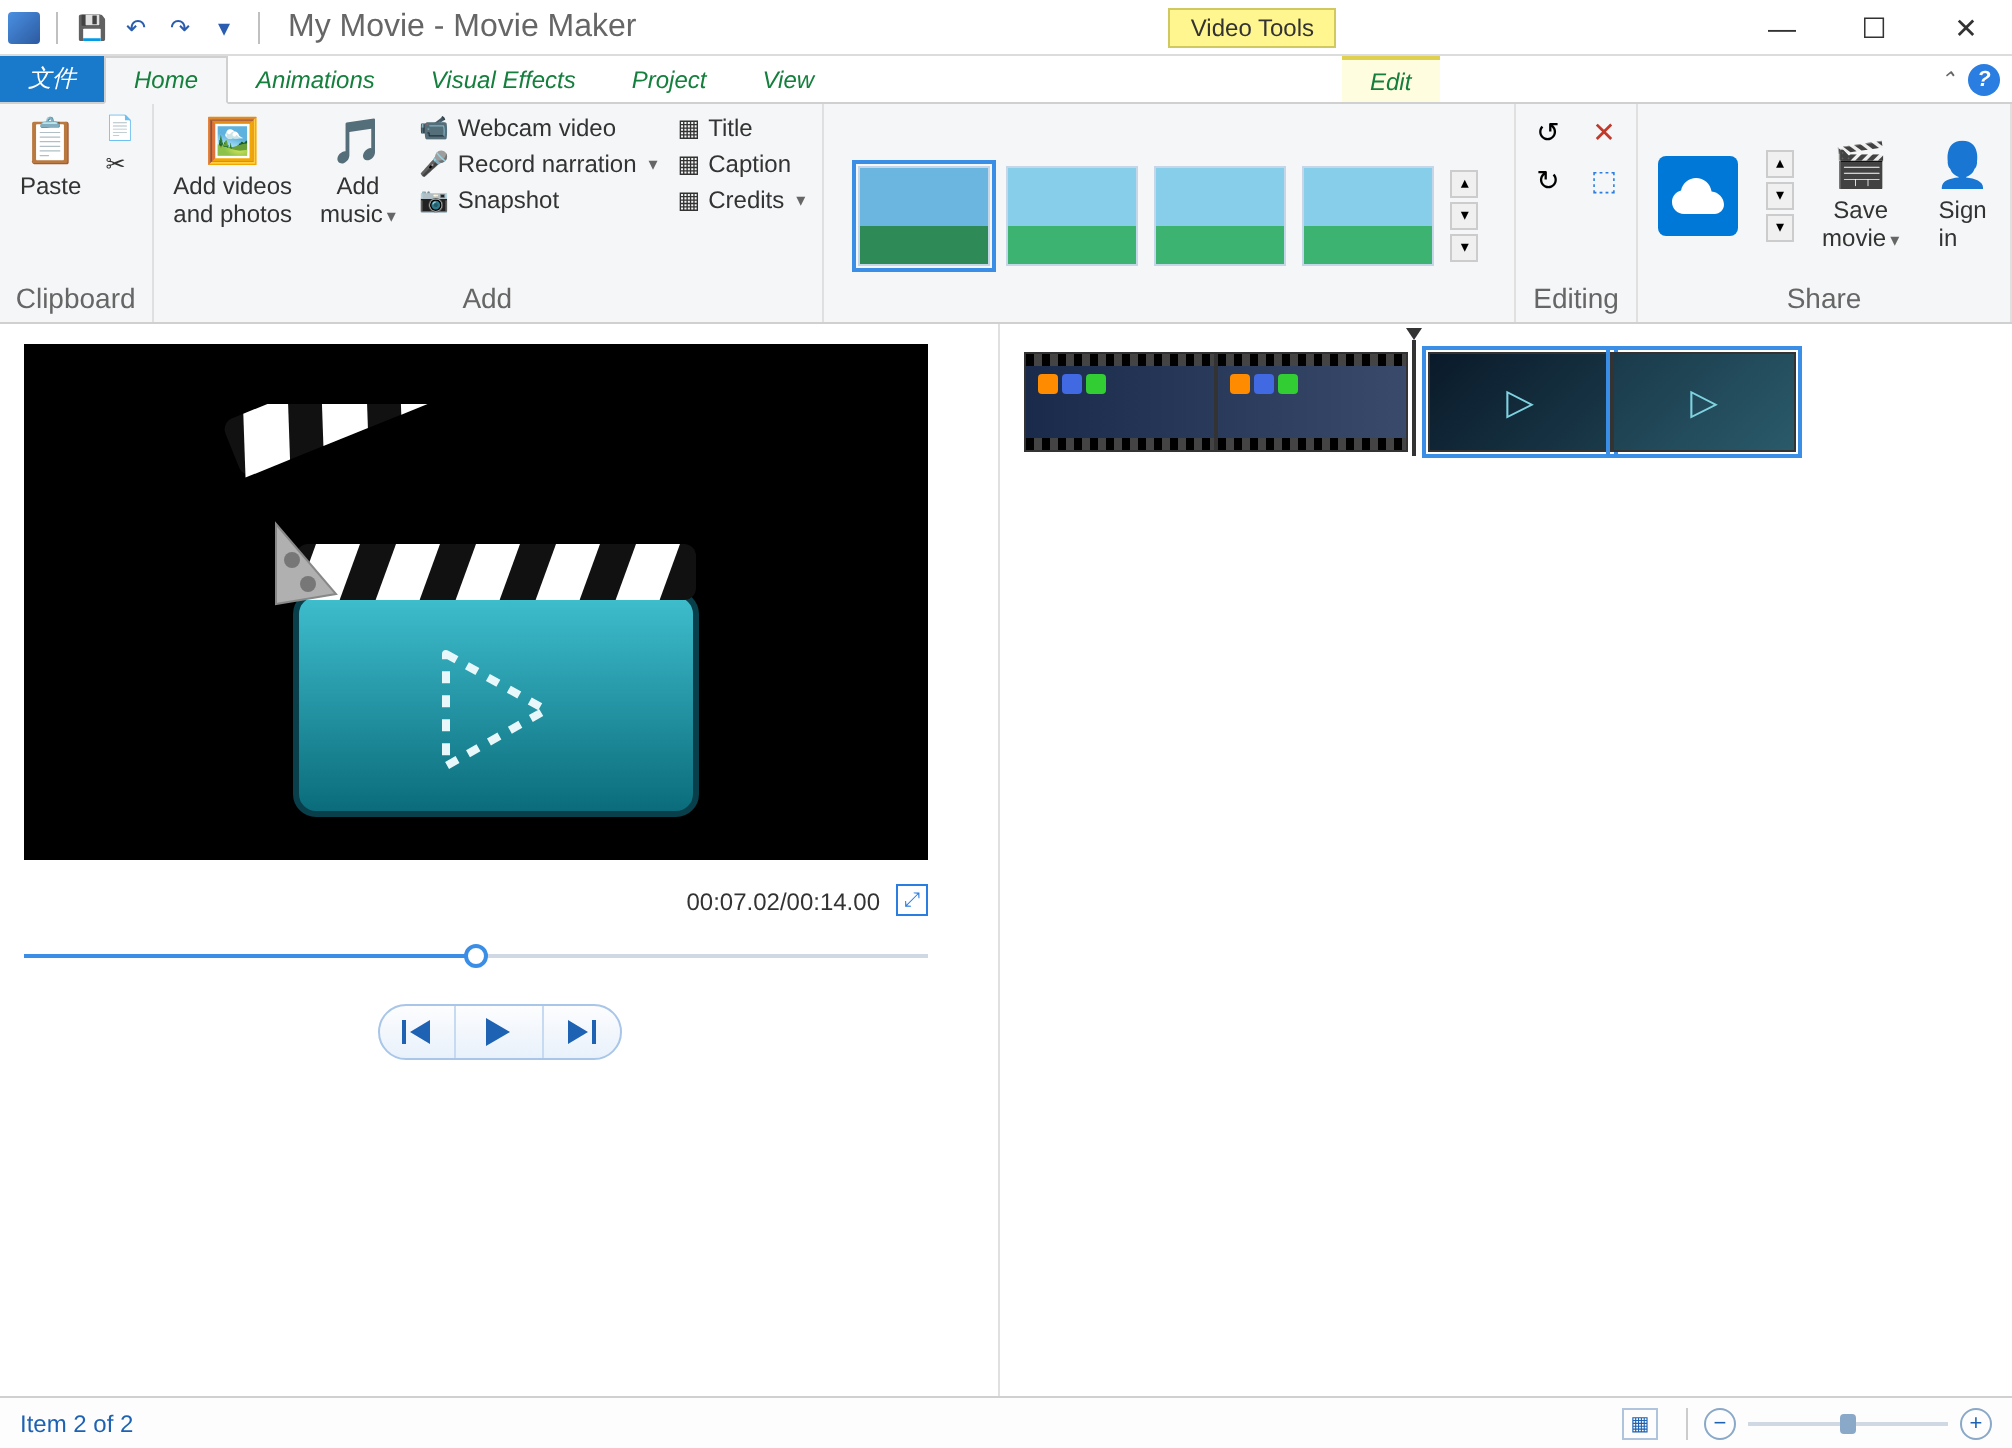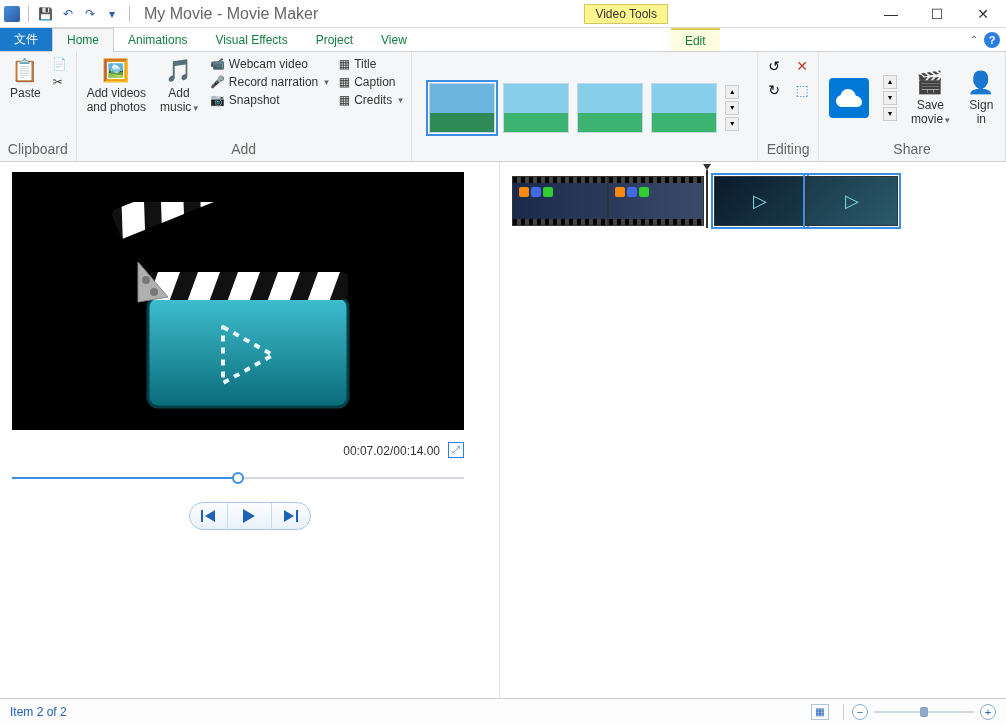--- a/index.html
+++ b/index.html
@@ -12,21 +12,21 @@
 .titlebar-title { font-size: 16px; color: #666; margin-left: 6px; }
 .titlebar-spacer { flex: 1; }
 .video-tools-tab { background: #fff68f; border: 1px solid #d0c860; padding: 2px 10px; font-size: 12px; color: #333; margin-right: 200px; }
 .window-controls { display: flex; }
 .window-btn { width: 46px; height: 28px; display: flex; align-items: center; justify-content: center; font-size: 14px; color: #333; cursor: pointer; }
 
 .app-icon { width: 16px; height: 16px; background: linear-gradient(135deg,#4a90e2,#2c5aa0); border-radius: 2px; display:inline-block; }
 .qa-btn { width: 18px; height: 18px; display:flex; align-items:center; justify-content:center; cursor:pointer; font-size:12px; color:#2a5db0; }
 
 
-.ribbon-tabs { height: 24px; display: flex; align-items: stretch; background: #fff; border-bottom: 1px solid #d0d0d0; font-size: 12px; }
+.ribbon-tabs { height: 24px; display: flex; align-items: stretch; background: #fff; border-bottom: 1px solid #d0d0d0; font-size: 12px; font-style: italic; }
 .ribbon-tab { padding: 0 14px; display:flex; align-items:center; color:#15803d; cursor:pointer; }
 .ribbon-tab.file { background: #1979ca; color:#fff; }
 .ribbon-tab.active { background:#f5f6f7; border:1px solid #d0d0d0; border-bottom:1px solid #f5f6f7; margin-bottom:-1px; }
 .ribbon-tabs .spacer { flex:1; }
 .ribbon-right { display:flex; align-items:center; gap:6px; padding-right:6px; }
 .help-icon { width:16px; height:16px; border-radius:50%; background:#2a7de1; color:#fff; font-size:11px; font-weight:bold; display:flex;align-items:center;justify-content:center; cursor:pointer;}
 
 
 .ribbon { background:#f5f6f7; border-bottom:1px solid #d0d0d0; display:flex; height:110px; }
 .ribbon-group { border-right:1px solid #e0e0e0; padding:4px 6px 2px 6px; display:flex; flex-direction:column; }
@@ -244,21 +244,21 @@
         <div class="am-more-btn">▾</div>
         <div class="am-more-btn">▾</div>
       </div>
       <div class="big-btn">
         <span class="ico">🎬</span>
         <span style="white-space:pre-line;text-align:center;"><span>Save
 movie</span><span class="dd-arrow">▾</span></span>
       </div>
       <div class="big-btn">
         <span class="ico">👤</span>
-        <span style="white-space:pre-line;text-align:center;">Sign
+        <span style="white-space:pre-line;">Sign
 in</span>
       </div>
     </div>
     <div class="ribbon-group-label">Share</div>
   </div>
 </div>
 
 <div class="main">
   <div class="preview-pane">
     <div class="preview-video">

